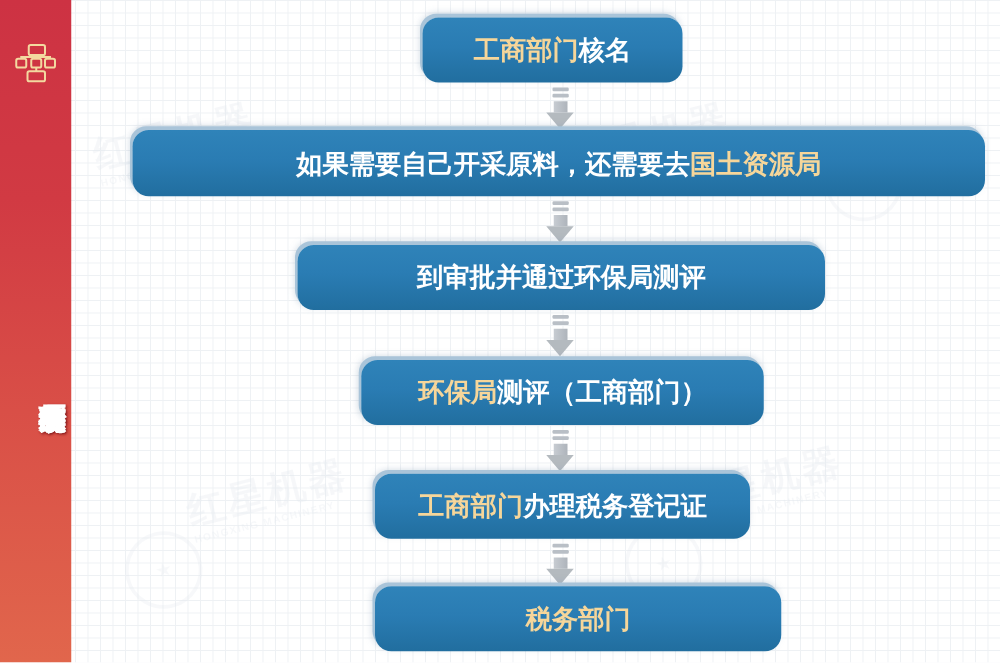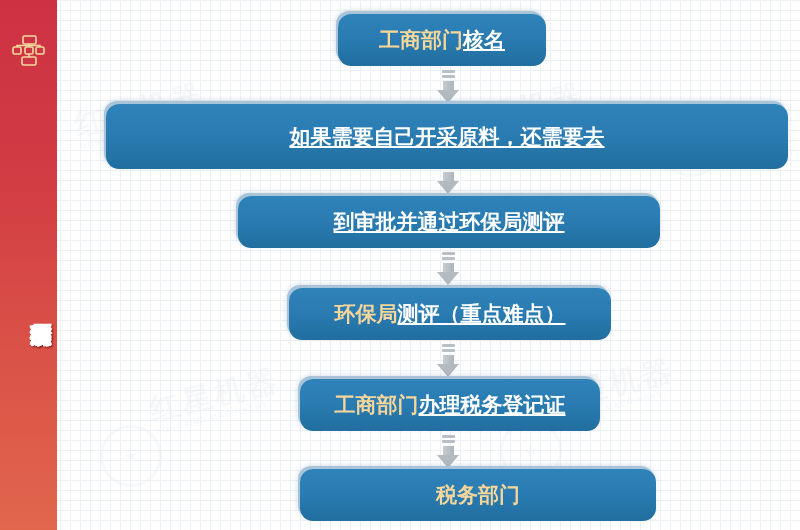--- a/index.html
+++ b/index.html
@@ -117,21 +117,20 @@
     font-weight: bold;
     white-space: nowrap;
     font-family: "DejaVu Sans", "Liberation Sans", sans-serif;
     z-index: 3;
   }
   .flow-box .hl {
     color: #f6d69a;
   }
   .flow-box .txt {
     color: #ffffff;
-    text-decoration: underline;
   }
 
   
   .arrow {
     position: absolute;
     width: 26px;
     z-index: 2;
     display: flex;
     flex-direction: column;
     align-items: center;
@@ -211,22 +210,23 @@
       <span class="txt">核名</span>
   </div>
 
   <div class="arrow" id="arrow-1" style="left:435px; top:70px;">
     <div class="dash"></div>
     <div class="dash d2"></div>
     <div class="shaft"></div>
     <div class="head"></div>
   </div>
 
-  <div class="flow-box" id="box-2" style="left:106px; top:104px; width:682px; height:65px;">
+  <div class="flow-box" id="box-2" style="left:106px; top:104px; width:682px; height:53px;">
     <span class="txt">如果需要自己开采原料，还需要去</span>
+      <span class="hl">国土资源局</span>
   </div>
 
   <div class="arrow" id="arrow-2" style="left:435px; top:161px;">
     <div class="dash"></div>
     <div class="dash d2"></div>
     <div class="shaft"></div>
     <div class="head"></div>
   </div>
 
   <div class="flow-box" id="box-3" style="left:238px; top:196px; width:422px; height:52px;">
@@ -236,21 +236,21 @@
 
   <div class="arrow" id="arrow-3" style="left:435px; top:252px;">
     <div class="dash"></div>
     <div class="dash d2"></div>
     <div class="shaft"></div>
     <div class="head"></div>
   </div>
 
   <div class="flow-box" id="box-4" style="left:289px; top:288px; width:322px; height:52px;">
     <span class="hl">环保局</span>
-      <span class="txt">测评（重点难点）</span>
+      <span class="txt">测评（工商部门）</span>
   </div>
 
   <div class="arrow" id="arrow-4" style="left:435px; top:344px;">
     <div class="dash"></div>
     <div class="dash d2"></div>
     <div class="shaft"></div>
     <div class="head"></div>
   </div>
 
   <div class="flow-box" id="box-5" style="left:300px; top:379px; width:300px; height:52px;">
@@ -258,17 +258,17 @@
       <span class="txt">办理税务登记证</span>
   </div>
 
   <div class="arrow" id="arrow-5" style="left:435px; top:435px;">
     <div class="dash"></div>
     <div class="dash d2"></div>
     <div class="shaft"></div>
     <div class="head"></div>
   </div>
 
-  <div class="flow-box" id="box-6" style="left:300px; top:469px; width:356px; height:52px;">
+  <div class="flow-box" id="box-6" style="left:300px; top:469px; width:325px; height:52px;">
     <span class="hl">税务部门</span>
   </div>
 
 </div>
 
 </body></html>

